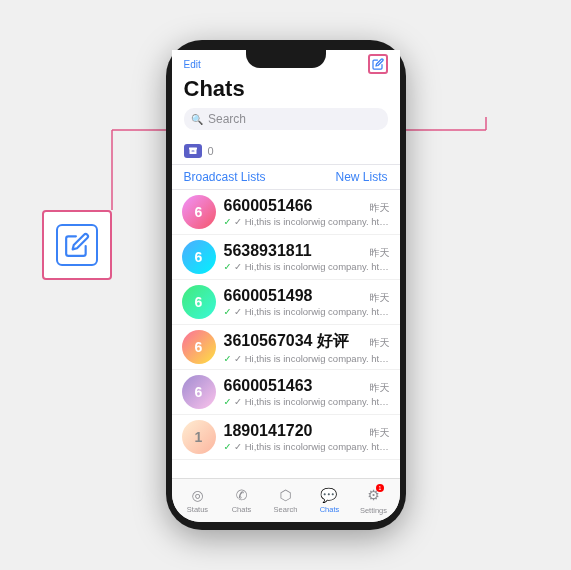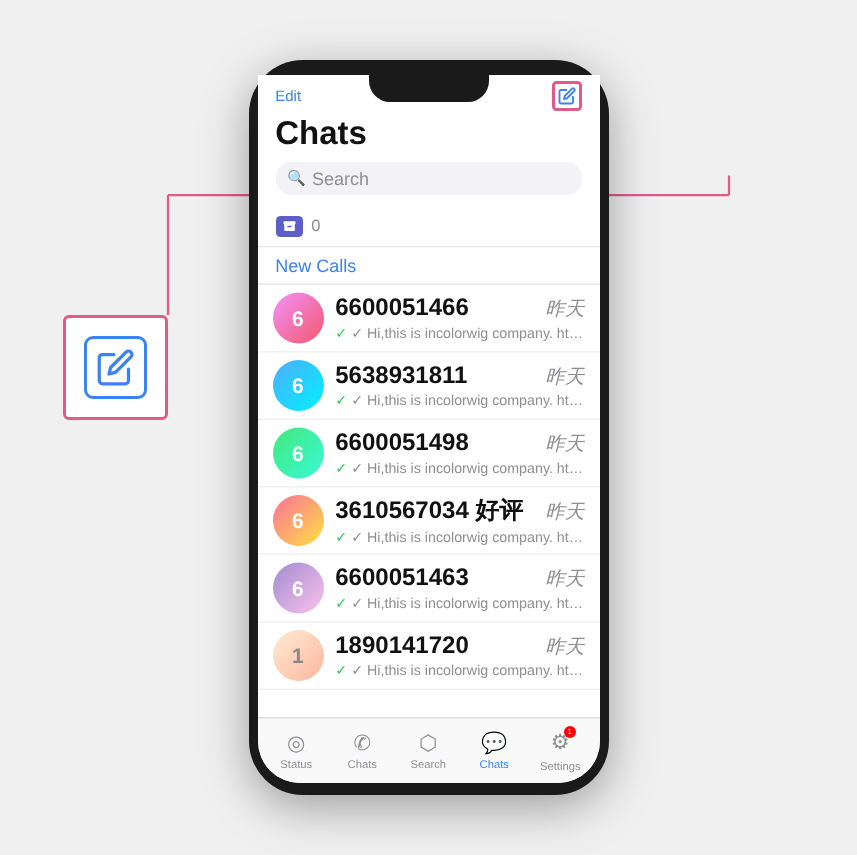--- a/index.html
+++ b/index.html
@@ -206,25 +206,24 @@
     }
     .chat-name {
       font-size: 16px;
       font-weight: 600;
       color: #111;
       white-space: nowrap;
       overflow: hidden;
       text-overflow: ellipsis;
     }
     .chat-time {
-      font-size: 13px;
+      font-size: 10px;
       color: #8e8e93;
       flex-shrink: 0;
       margin-left: 4px;
-      font-style: italic;
     }
     .chat-preview {
       font-size: 9.5px;
       color: #8e8e93;
       white-space: nowrap;
       overflow: hidden;
       text-overflow: ellipsis;
       margin-top: 1px;
     }
     .chat-preview .tick {
@@ -372,21 +371,22 @@
         <svg viewBox="0 0 20 20" fill="white">
           <rect x="3" y="6" width="14" height="10" rx="1"></rect>
           <rect x="2" y="3" width="16" height="4" rx="1"></rect>
           <rect x="7" y="9" width="6" height="2" rx="1" fill="#5b5fc7"></rect>
         </svg>
       </div>
       <span class="archived-count">0</span>
     </div>
 
     <div class="broadcast-row">
-      <span class="new-group-label">New Calls</span>
+      <span class="broadcast-label">Broadcast Lists</span>
+      <span class="new-group-label">New Lists</span>
     </div>
 
     <div class="chat-list">
       <div class="chat-item">
         <div class="avatar av1">6</div>
         <div class="chat-info">
           <div class="chat-name-row">
             <span class="chat-name">6600051466</span>
             <span class="chat-time">昨天</span>
           </div>

